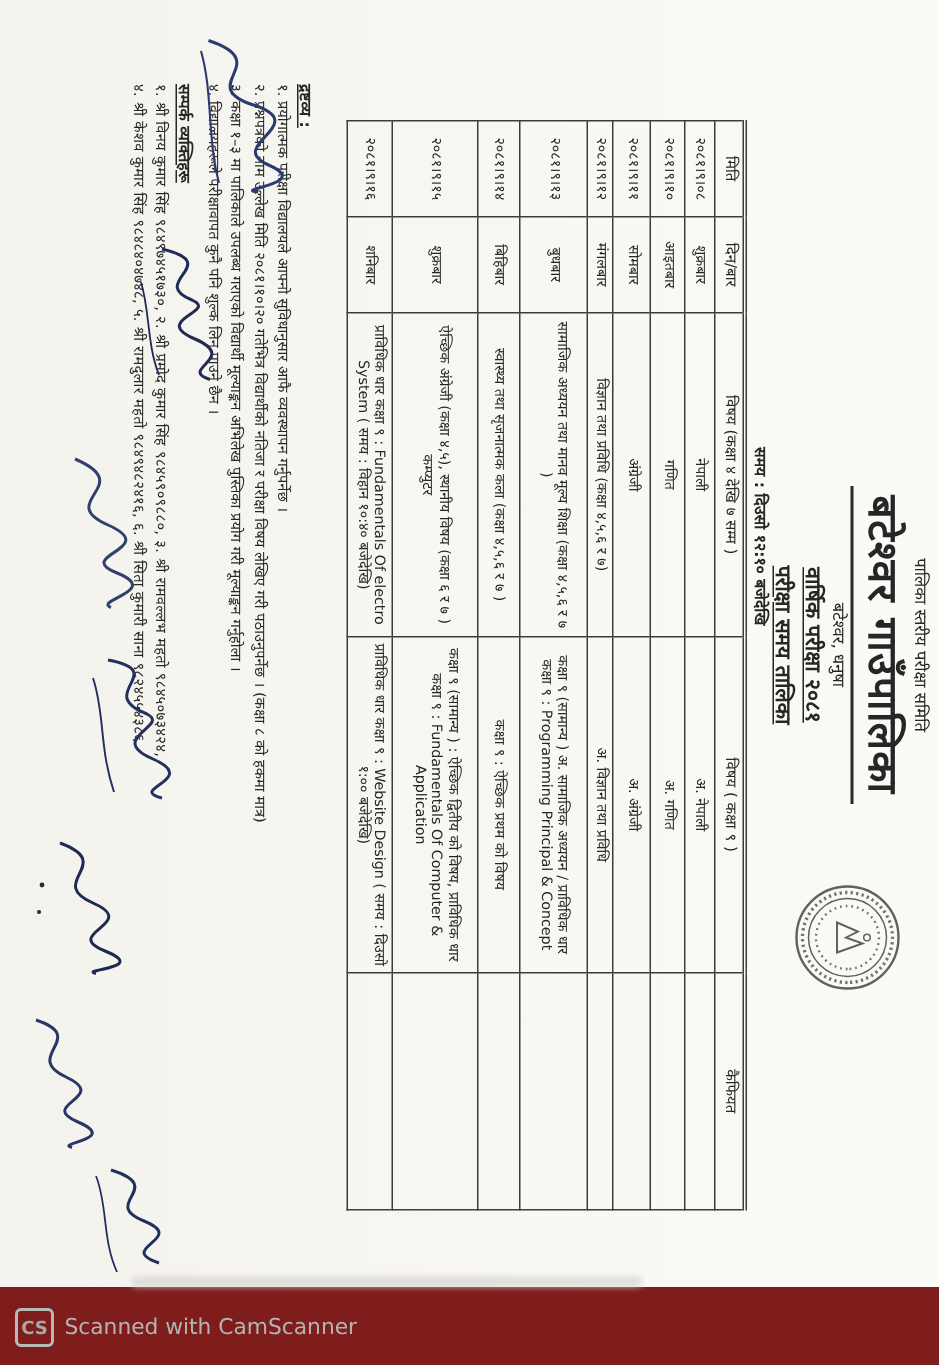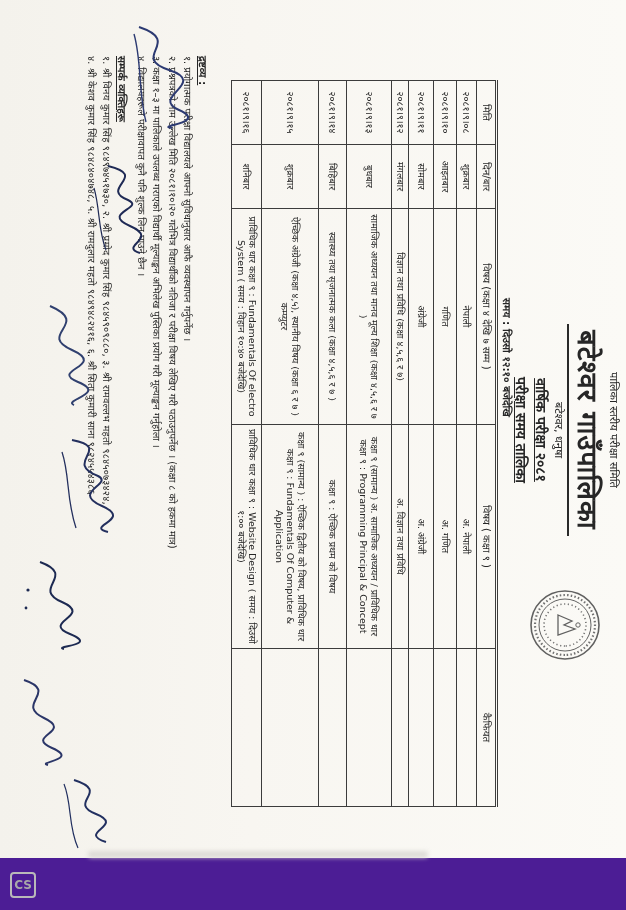--- a/index.html
+++ b/index.html
@@ -36,21 +36,21 @@
   td.sub{text-align:center;}
   
   .bottom{position:absolute;left:56px;top:415px;width:770px;font-size:9.8px;line-height:1.55;}
   .notesHead{font-weight:bold;text-decoration:underline;font-size:10.5px;}
   .note{white-space:normal;}
   .contactsHead{font-weight:bold;text-decoration:underline;margin-top:4px;font-size:10.5px;}
   .contactLine{letter-spacing:.2px;}
   
   .sig{position:absolute;pointer-events:none;}
   
-  .footer{position:absolute;left:0;top:858px;width:626px;height:52px;background:#4c1d95;}
+  .footer{position:absolute;left:0;top:858px;width:626px;height:52px;background:#7f1d1d;}
   .smudge{position:absolute;left:88px;top:-7px;width:340px;height:7px;background:#d8d6d1;
           filter:blur(2px);border-radius:3px;opacity:.8;}
   .csRow{position:absolute;left:10px;top:14px;display:flex;align-items:center;gap:7px;}
   .csBadge{width:22px;height:22px;border:2px solid #b9b9b9;border-radius:4px;color:#a8a8a8;
            font-weight:bold;font-size:12px;display:flex;align-items:center;justify-content:center;}
   .csText{color:#b3b3b3;font-size:14.5px;}
 </style>
 </head>
 <body>
 
@@ -192,15 +192,16 @@
         <path d="M10 56 C30 48 52 52 74 42" fill="none" stroke="#223060" stroke-width="1.2"></path>
       </svg>
 
     </div>
   </div>
 
   <div class="footer">
     <div class="smudge"></div>
     <div class="csRow">
       <div class="csBadge">CS</div>
+      <div class="csText">Scanned with CamScanner</div>
     </div>
   </div>
 </div>
 
 </body></html>

